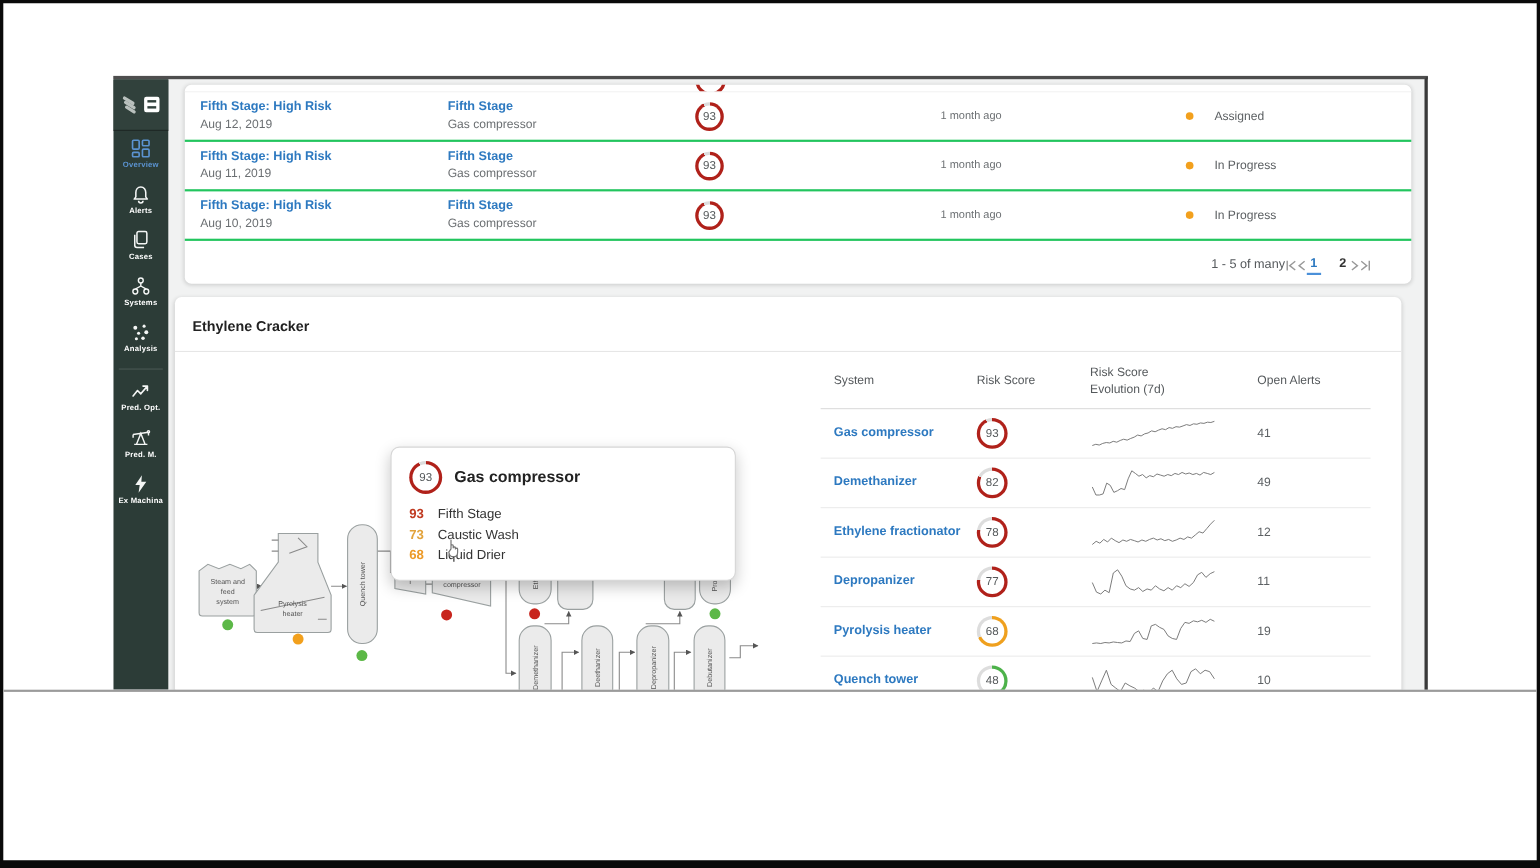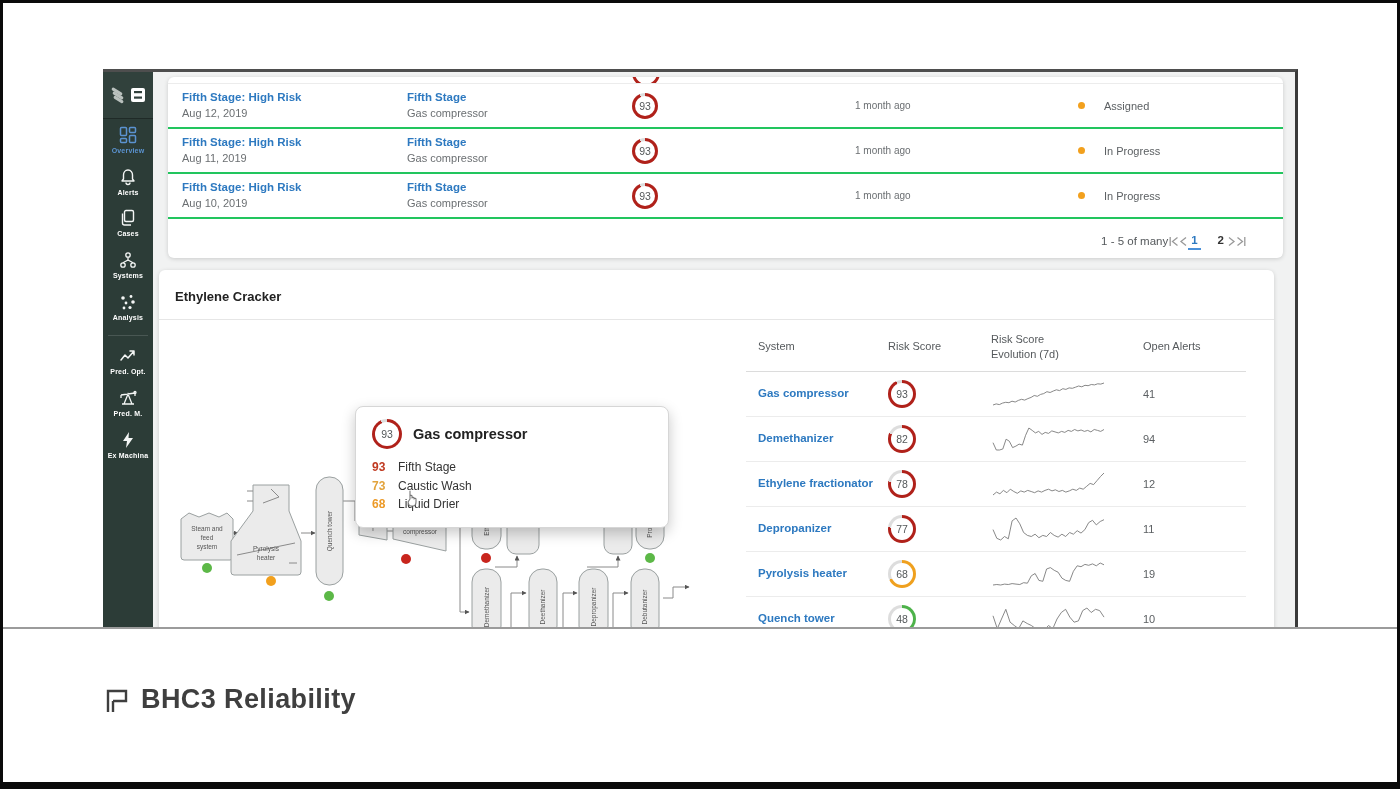--- a/index.html
+++ b/index.html
@@ -404,21 +404,21 @@
                   <div>
                     <div class="ring" style="height: 28px; width: 28px; background: conic-gradient(rgb(176, 33, 26) 82%, rgb(221, 221, 221) 0deg);">
                       <span>82</span>
                     </div>
                   </div>
                   <div>
                     <svg width="115" height="28" class="spark">
                       <polyline points="2.0,17.7 5.3,25.0 8.5,25.0 11.8,24.0 15.1,14.2 18.3,16.2 21.6,22.6 24.9,21.1 28.1,19.1 31.4,20.1 34.6,10.3 37.9,3.0 41.2,5.4 44.4,7.9 47.7,6.4 51.0,9.4 54.2,7.4 57.5,8.4 60.8,5.9 64.0,6.9 67.3,7.9 70.6,6.4 73.8,7.4 77.1,5.4 80.4,6.4 83.6,4.5 86.9,5.9 90.1,5.0 93.4,6.4 96.7,5.4 99.9,6.9 103.2,4.5 106.5,5.4 109.7,6.4 113.0,4.5" fill="none" stroke="#7a7a7a" stroke-width="0.9"></polyline>
                     </svg>
                   </div>
-                  <div class="ecount">94</div>
+                  <div class="ecount">49</div>
                 </div>
                 <div class="erow">
                   <div class="ename">Ethylene fractionator</div>
                   <div>
                     <div class="ring" style="height: 28px; width: 28px; background: conic-gradient(rgb(176, 33, 26) 78%, rgb(221, 221, 221) 0deg);">
                       <span>78</span>
                     </div>
                   </div>
                   <div>
                     <svg width="115" height="28" class="spark">
@@ -502,20 +502,14 @@
       <div class="cursor">
         <svg width="15" height="17" viewBox="0 0 15 17">
           <path d="M5,1 V9 M5,9 L3,12 M5,6 C5,5 7,5 7,6 V8 C7,7 9,7 9,8 V9 C9,8 11,8 11,9 V12 C11,14 10,16 8,16 H6 C4.5,16 3.5,14.5 3,12" fill="#fff" stroke="#777" stroke-width="1.1" stroke-linecap="round" stroke-linejoin="round"></path>
         </svg>
       </div>
 
     </div>
   </div>
 
   <div class="divider"></div>
-  <div class="caption">
-    <svg width="27" height="28" viewBox="0 0 27 28">
-      <path d="M5,26 V5 H23 V15 H10 M10,15 V26" fill="none" stroke="#3f3f3f" stroke-width="2.4"></path>
-    </svg>
-    <span class="cap-text">BHC3 Reliability</span>
-  </div>
 
 </div>
 
 </body></html>

